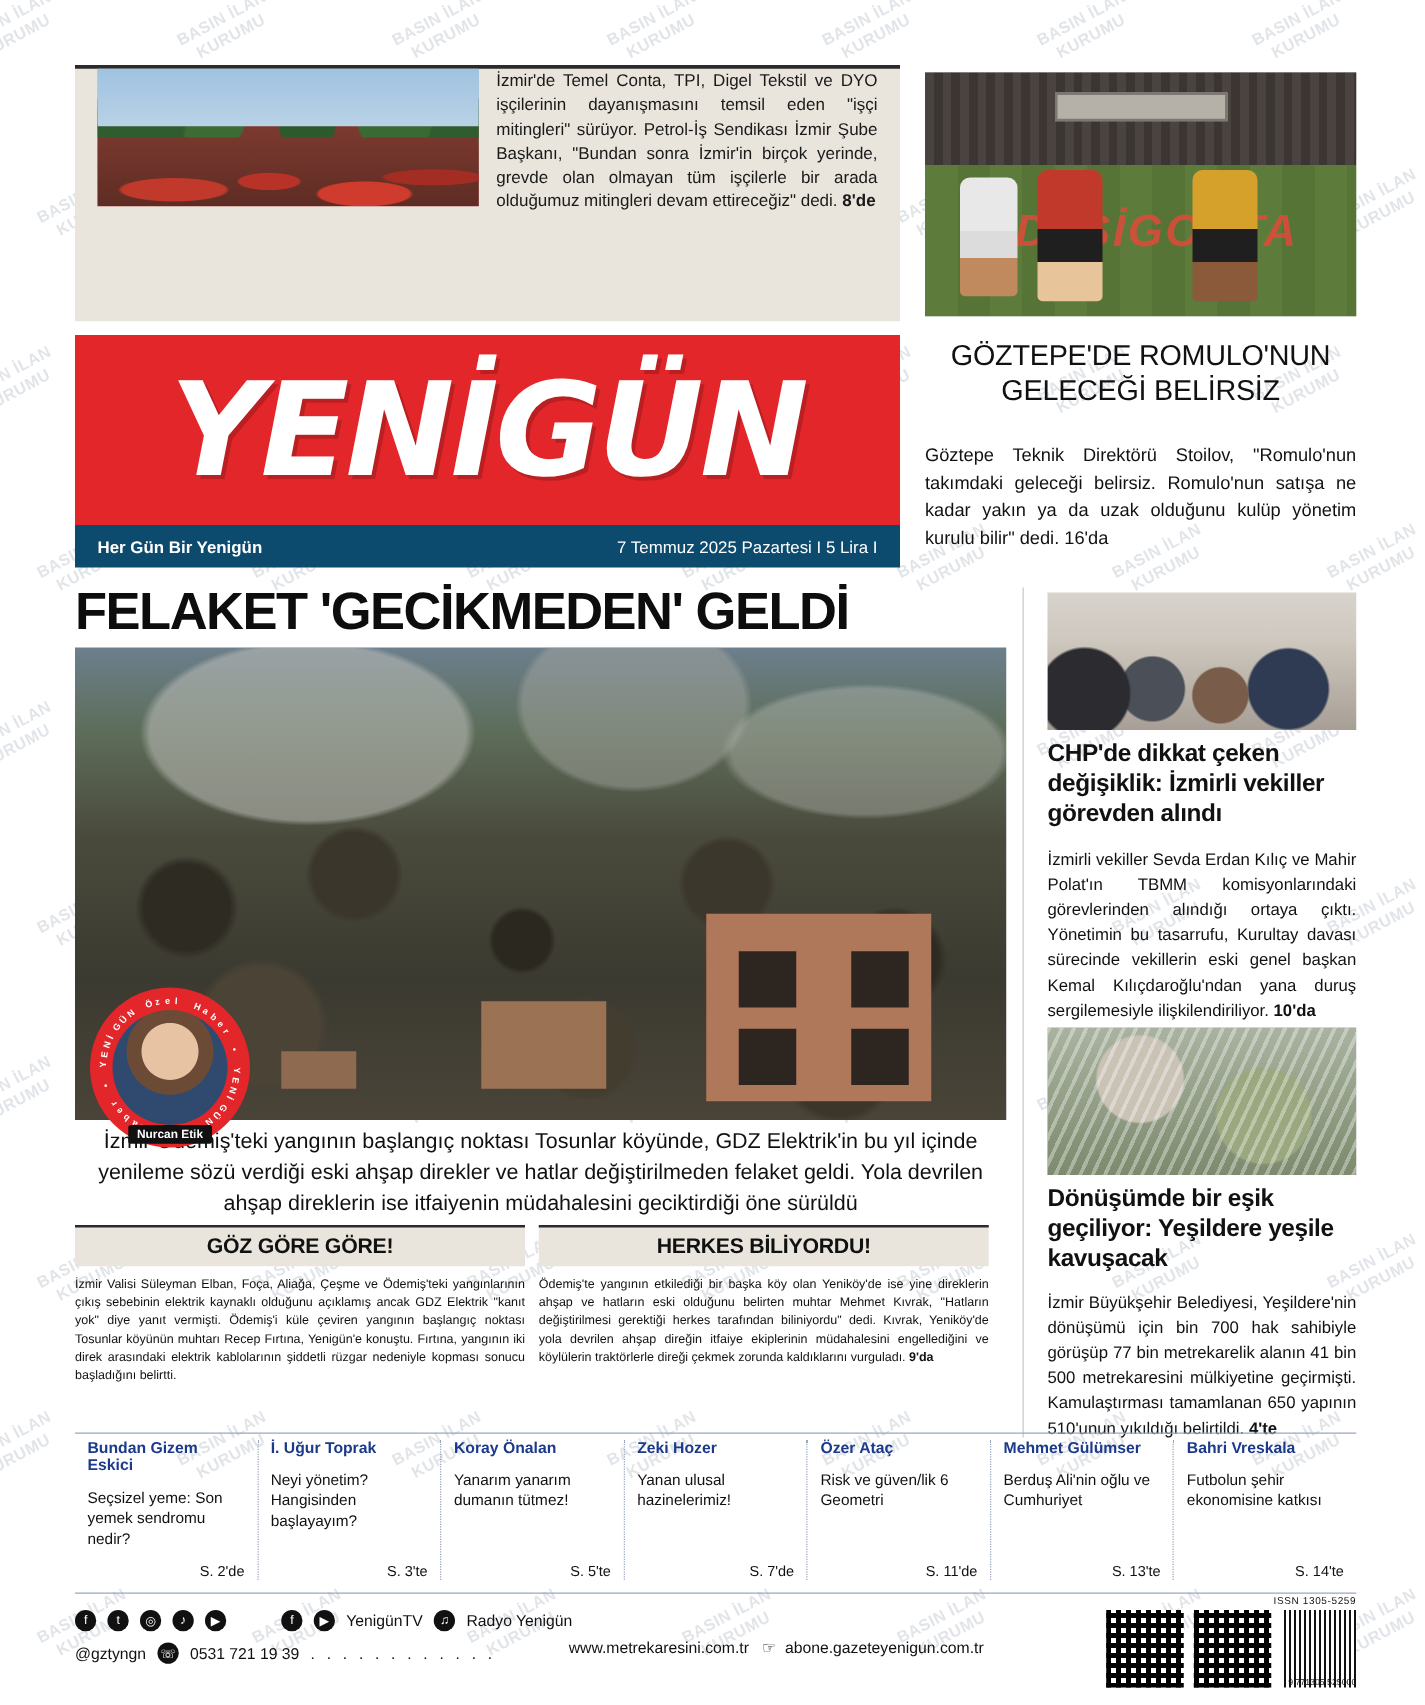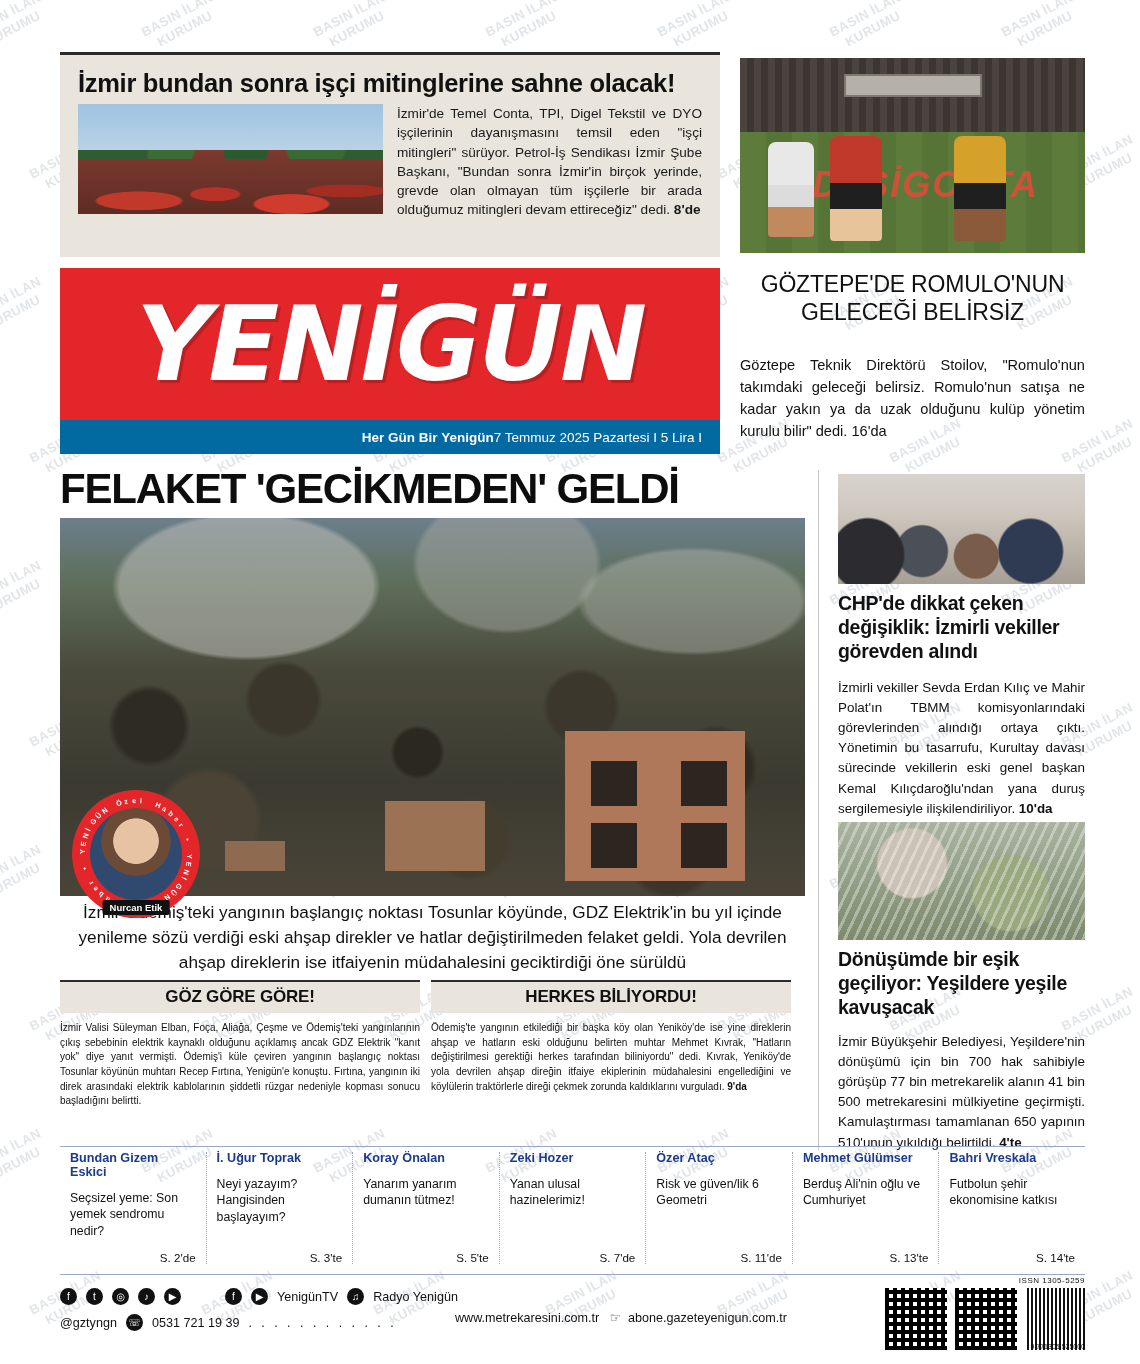--- a/index.html
+++ b/index.html
@@ -85,23 +85,23 @@
   }
   .masthead .logo {
     font-family:"DejaVu Sans", sans-serif;
     font-weight:700; font-style:italic;
     font-size:104px; line-height:1; color:#fff;
     letter-spacing:-3px;
     text-shadow:3px 3px 0 rgba(0,0,0,.18);
   }
   .mast-strip {
     position:absolute; left:60px; top:420px; width:660px; height:34px;
-    background:#0369a1; color:#fff;
-    display:flex; align-items:center; justify-content:flex-end;
-    padding:0 18px; font-size:13.5px; font-weight:700;
+    background:#0c4a6e; color:#fff;
+    display:flex; align-items:center; justify-content:space-between;
+    padding:0 18px; font-size:13.5px; font-weight:700;gap:12px;
   }
   .mast-strip .date { font-weight:400; }
 
   
   .ftb-photo {
     position:absolute; left:740px; top:58px; width:345px; height:195px;
     background:linear-gradient(#2e2a28 0%, #3a332f 35%, #5f7a3e 36%, #4e6b33 100%);
     overflow:hidden;
   }
   .ftb-photo .stand{
@@ -486,21 +486,20 @@
 KURUMU</div>
     <div class="wm" style="left: 890px; top: 1284px;">BASIN İLAN
 KURUMU</div>
     <div class="wm" style="left: 1062px; top: 1284px;">BASIN İLAN
 KURUMU</div>
   </div>
 
 <div class="page">
 
   <div class="topband">
-    <h2>İzmir bundan sonra işçi mitinglerine sahne olacak!</h2>
     <div class="inner">
       <div class="tb-photo">
           <div class="trees"></div>
         </div>
       <div class="tb-text">
         <span>İzmir'de Temel Conta, TPI, Digel Tekstil ve DYO işçilerinin dayanışmasını temsil eden "işçi mitingleri" sürüyor. Petrol-İş Sendikası İzmir Şube Başkanı, "Bundan sonra İzmir'in birçok yerinde, grevde olan olmayan tüm işçilerle bir arada olduğumuz mitingleri devam ettireceğiz" dedi.</span>
         <b>8'de</b>
       </div>
     </div>
   </div>
@@ -616,21 +615,21 @@
 
   <div class="strip-rule-top"></div>
   <div class="cols-strip" id="cols">
       <div class="colm">
         <div class="cname">Bundan Gizem Eskici</div>
         <div class="ctitle">Seçsizel yeme: Son yemek sendromu nedir?</div>
         <div class="cpage">S. 2'de</div>
       </div>
       <div class="colm">
         <div class="cname">İ. Uğur Toprak</div>
-        <div class="ctitle">Neyi yazayım? Hangisinden başlayayım?</div>
+        <div class="ctitle">Neyi yönetim? Hangisinden başlayayım?</div>
         <div class="cpage">S. 3'te</div>
       </div>
       <div class="colm">
         <div class="cname">Koray Önalan</div>
         <div class="ctitle">Yanarım yanarım dumanın tütmez!</div>
         <div class="cpage">S. 5'te</div>
       </div>
       <div class="colm">
         <div class="cname">Zeki Hozer</div>
         <div class="ctitle">Yanan ulusal hazinelerimiz!</div>

